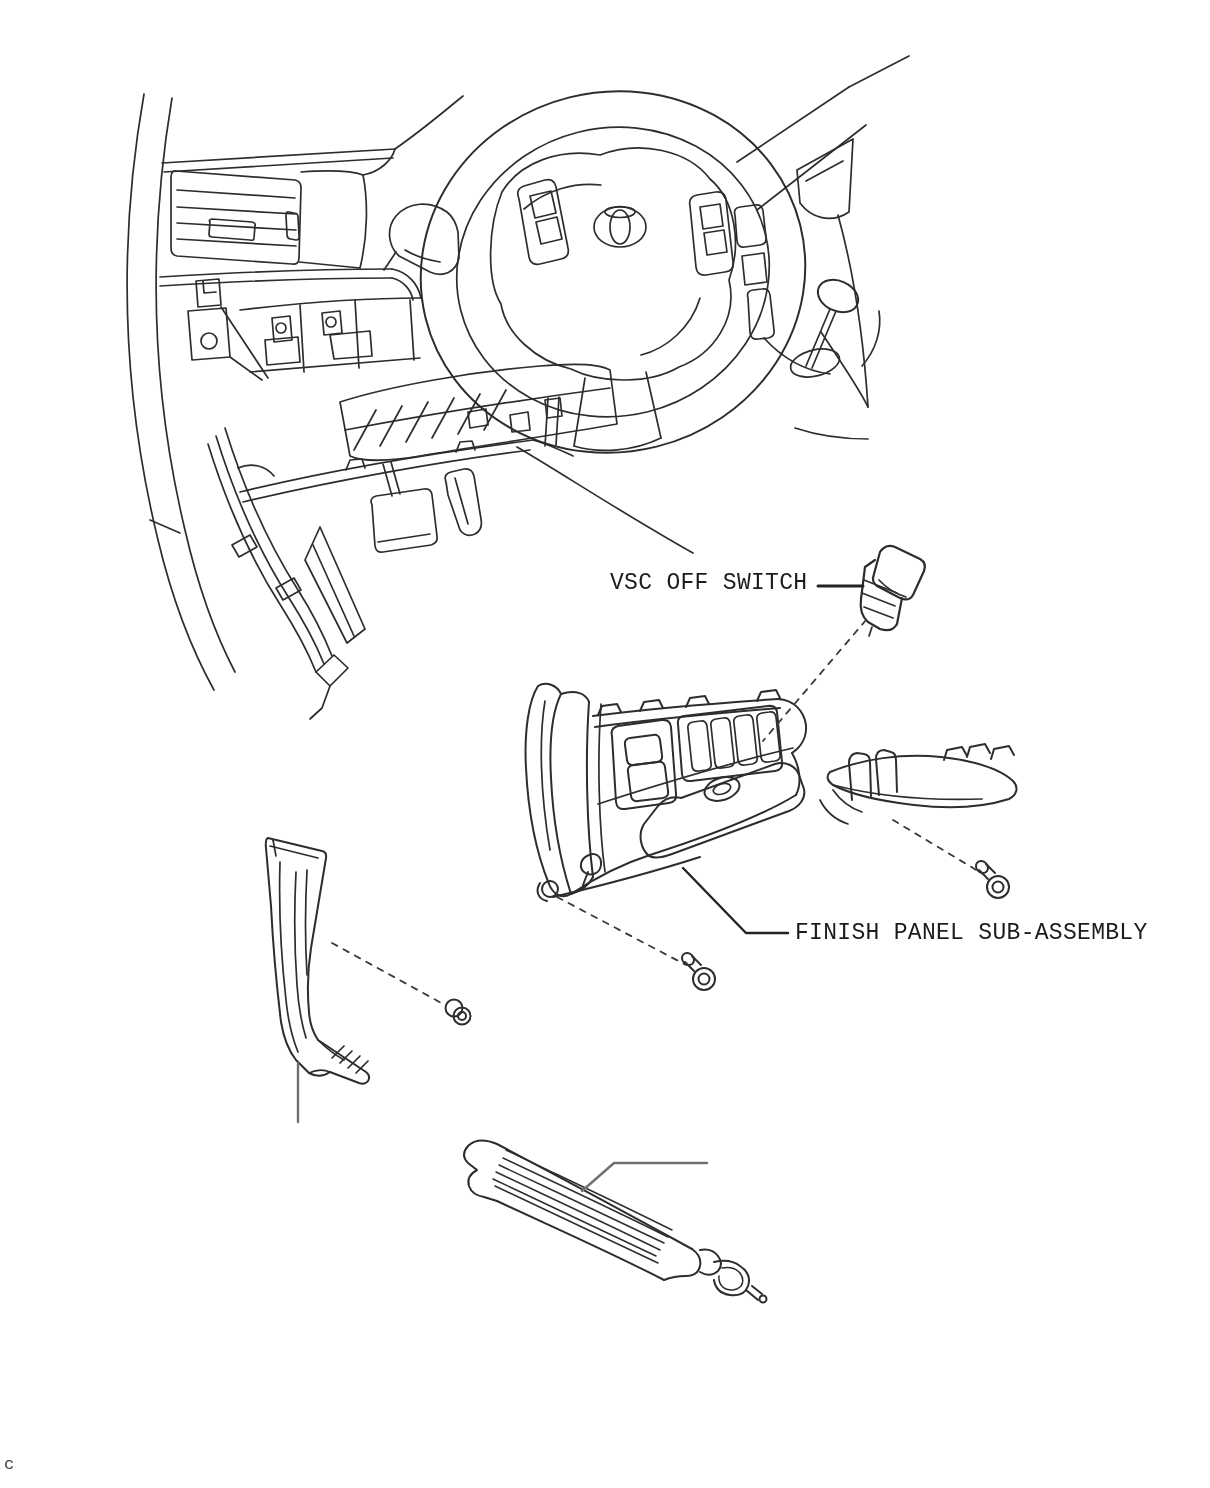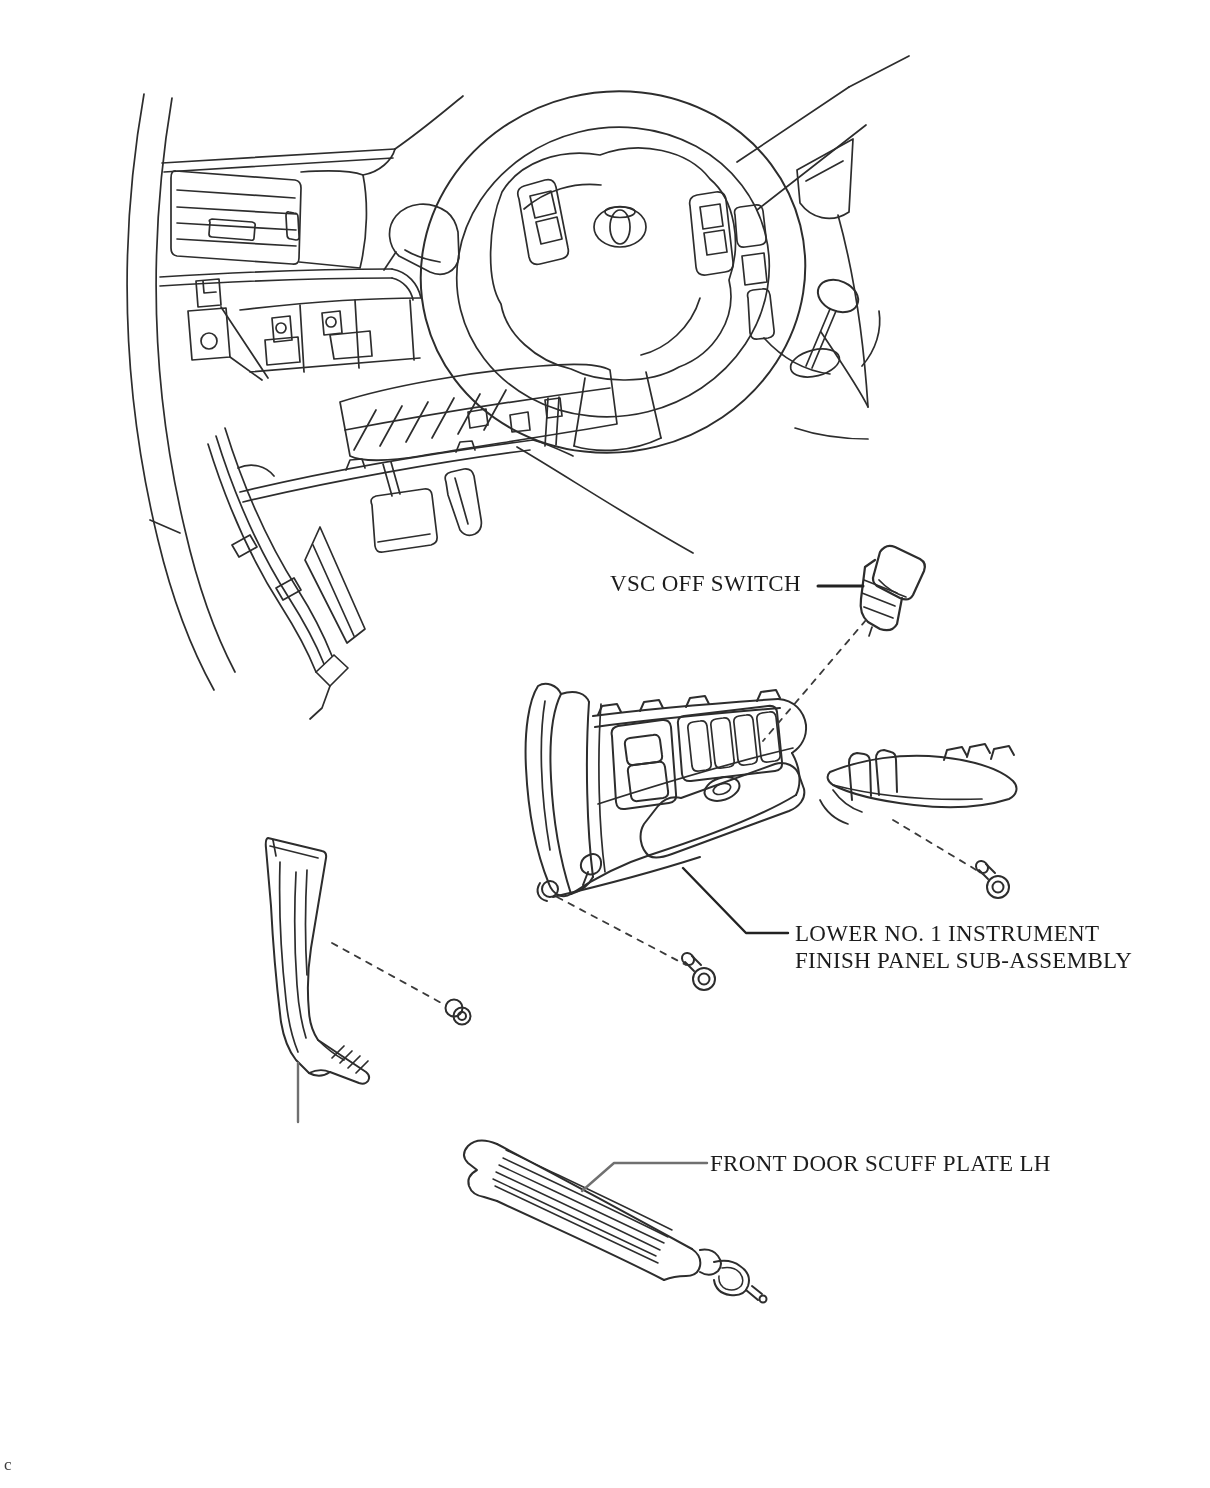--- a/index.html
+++ b/index.html
@@ -1,20 +1,20 @@
 <!DOCTYPE html>
 <html><head>
 <meta charset="utf-8">
 <style>
   html,body{margin:0;padding:0;background:#ffffff;}
   .stage{
     position:relative;
     width:1210px;height:1488px;
     background:#ffffff;
-    font-family:Liberation Serif, serif;
+    font-family:Liberation Mono, monospace;
     overflow:hidden;
   }
   .art{position:absolute;left:0;top:0;width:1210px;height:1488px;}
   .part-label{
     position:absolute;
     color:#1c1c1c;
     font-size:23px;
     line-height:27px;
     letter-spacing:0.3px;
     white-space:nowrap;
@@ -297,23 +297,19 @@
       <path d="M298,1063 L298,1122" stroke="#707070" stroke-width="2.4"></path>
       <path d="M582,1191 L614,1163 L707,1163" stroke="#707070" stroke-width="2.4"></path>
     </g>
   </svg>
 
   <div class="part-label" style="left:610px;top:570px;">
     <span>VSC OFF SWITCH</span>
   </div>
 
   <div class="part-label" style="left:795px;top:920px;">
-    <div>LOWER NO. 1 INSTRUMENT</div>
     <div>FINISH PANEL SUB-ASSEMBLY</div>
   </div>
 
 
-  <div class="part-label" style="left:710px;top:1150px;">
-    <span>FRONT DOOR SCUFF PLATE LH</span>
-  </div>
 
   <div class="footer-mark">c</div>
 </div>
 
 </body></html>

